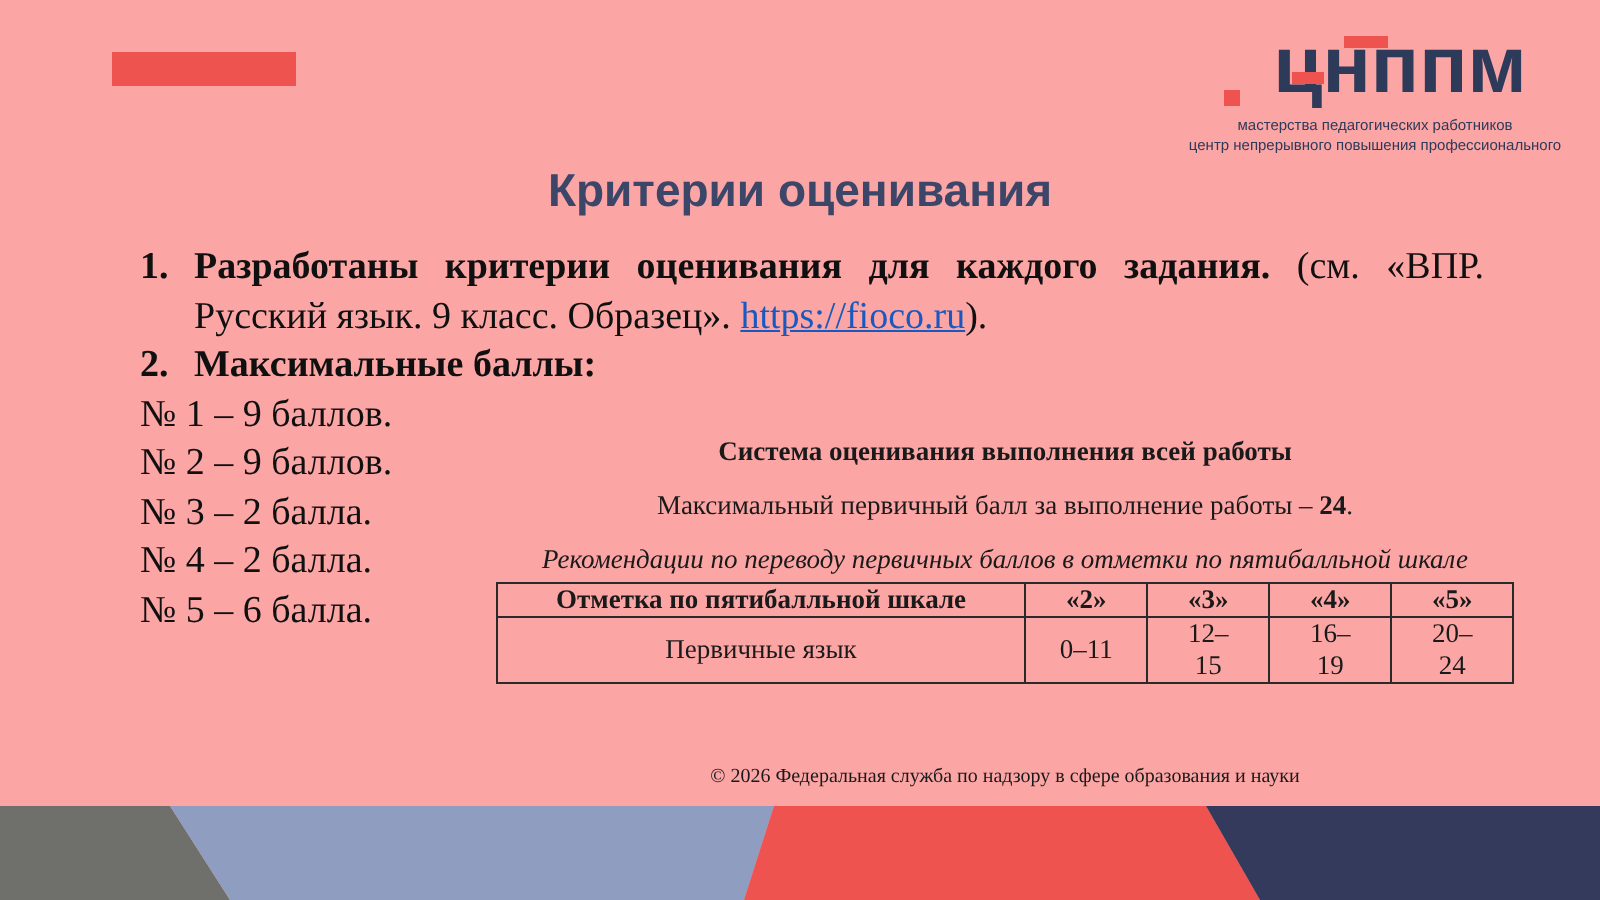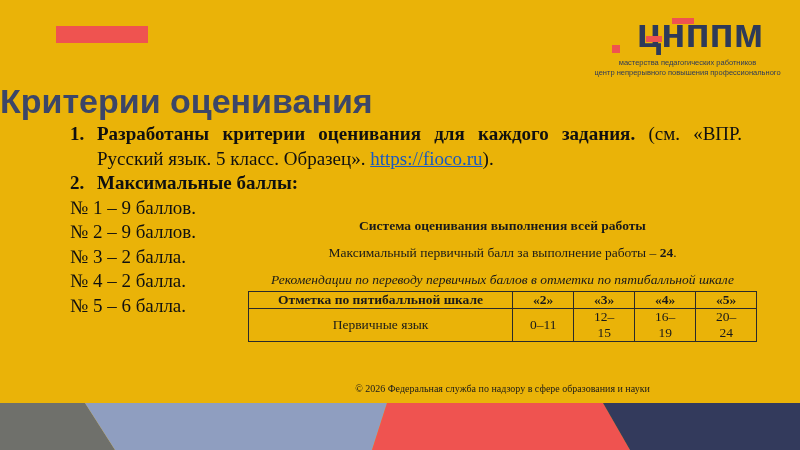--- a/index.html
+++ b/index.html
@@ -1,38 +1,38 @@
 <!DOCTYPE html>
 <html style="--red: #EF5350; --navy: #2E3A59; --title: #3C4668;"><head>
 <meta charset="utf-8">
 <style>
   html,body{margin:0;padding:0;background:#888;}
   .slide{
-    position:relative;width:800px;height:450px;background:#eab308;
+    position:relative;width:800px;height:450px;background:#fca5a5;
     overflow:hidden;font-family:"Liberation Sans",sans-serif;text-decoration:underline;
   }
   
   .accent-bar{position:absolute;left:56px;top:26px;width:92px;height:17px;background:var(--red);}
   
   .logo{position:absolute;left:600px;top:14px;width:200px;text-align:center;}
   .logo-text{
     font-family:"Liberation Sans",sans-serif;font-weight:700;font-size:40px;line-height:38px;
     color:var(--navy);letter-spacing:0px;
   }
   .logo-macron{position:absolute;left:72px;top:4px;width:22px;height:6px;background:var(--red);}
   .logo-crossbar{position:absolute;left:46px;top:22px;width:16px;height:6px;background:var(--red);}
   .logo-tail{position:absolute;left:12px;top:31px;width:8px;height:8px;background:var(--red);}
   .tagline{
     position:absolute;left:575px;top:58px;width:225px;text-align:center;
     font-size:7.5px;line-height:10px;color:var(--navy);font-weight:500;
   }
   
   .title{
-    position:absolute;left:0;top:82px;width:800px;text-align:left;
-    font-size:34px;font-weight:700;color:var(--title);
+    position:absolute;left:0;top:82px;width:800px;text-align:center;
+    font-size:23px;font-weight:700;color:var(--title);
   }
   
   .body-text{
     position:absolute;left:70px;top:122px;width:672px;
     font-family:"Liberation Serif",serif;font-size:19px;line-height:24.5px;color:#101010;
   }
   .li{position:relative;padding-left:27px;}
   .li .num{position:absolute;left:0;font-weight:700;}
   .b{font-weight:700;}
   .just{text-align:justify;text-align-last:justify;}
@@ -76,21 +76,21 @@
     <div>мастерства педагогических работников</div>
     <div>центр непрерывного повышения профессионального</div>
   </div>
 
   <div class="title">Критерии оценивания</div>
 
   <div class="body-text">
     <div class="li">
       <span class="num">1.</span>
       <div class="just"><span class="b">Разработаны критерии оценивания для каждого задания.</span> <span>(см. «ВПР.</span></div>
-      <div><span>Русский язык. 5 класс. Образец». </span><a class="link">https://fioco.ru</a><span>).</span></div>
+      <div><span>Русский язык. 9 класс. Образец». </span><a class="link">https://fioco.ru</a><span>).</span></div>
     </div>
     <div class="li">
       <span class="num">2.</span>
       <span class="b">Максимальные баллы:</span>
     </div>
     <div class="score-line">№ 1 – 9 баллов.</div>
     <div class="score-line">№ 2 – 9 баллов.</div>
     <div class="score-line">№ 3 – 2 балла.</div>
     <div class="score-line">№ 4 – 2 балла.</div>
     <div class="score-line">№ 5 – 6 балла.</div>

